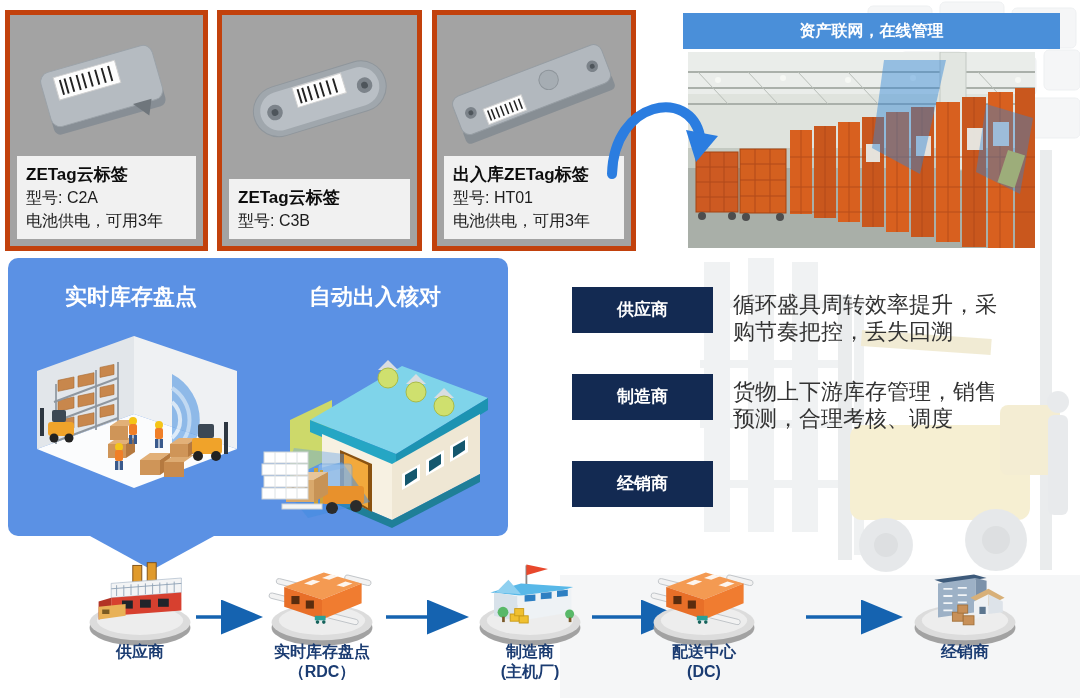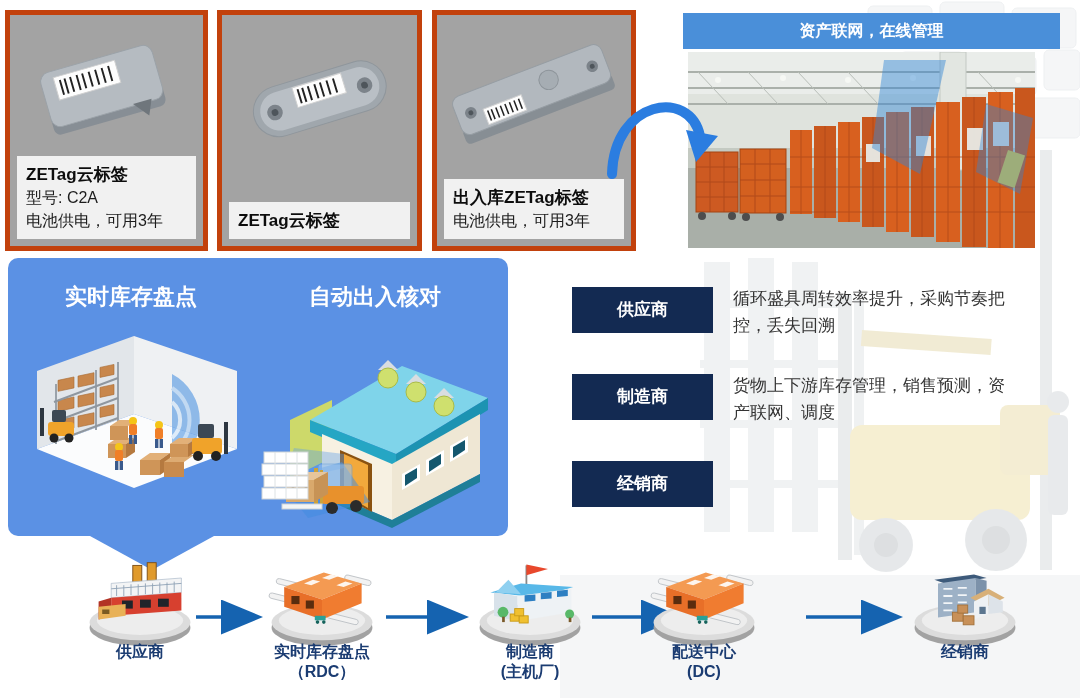--- a/index.html
+++ b/index.html
@@ -30,21 +30,21 @@
               border-top:34px solid #5b91e4;}
   .panel-title{position:absolute;top:24px;width:190px;text-align:center;color:#fff;
                font-size:22px;font-weight:bold;}
   .pt-left{left:28px;} .pt-right{left:272px;}
   .illus{position:absolute;}
 
   
   .benefit-row{position:absolute;left:572px;width:470px;height:72px;z-index:2;}
   .benefit-chip{position:absolute;left:0;top:4px;width:141px;height:46px;background:#132a52;
                 color:#fff;font-size:17px;font-weight:bold;text-align:center;line-height:46px;}
-  .benefit-desc{position:absolute;left:161px;top:2px;width:276px;font-size:17px;
+  .benefit-desc{position:absolute;left:161px;top:8px;width:276px;font-size:22px;
                 line-height:27px;color:#333;}
 
   
   .node{position:absolute;top:538px;width:140px;height:158px;text-align:center;z-index:2;}
   .node-platform{position:absolute;left:7px;top:60px;width:126px;height:54px;}
   .node-icon{position:absolute;left:10px;top:22px;width:120px;height:72px;}
   .node-label{position:absolute;left:0;top:104px;width:100%;font-size:16px;font-weight:bold;
               color:#1b3c72;line-height:20px;}
   .arrows{position:absolute;left:0;top:0;width:1080px;height:698px;z-index:1;pointer-events:none;}
 </style>
@@ -122,20 +122,21 @@
         <circle cx="148" cy="81" r="8" fill="#7c838a"></circle>
           <circle cx="148" cy="81" r="3.5" fill="#4e555b"></circle>
         <rect x="76" y="62" width="52" height="21" fill="#fdfdfd" stroke="#d0d0d0"></rect>
         <g stroke="#222" stroke-width="2">
             <path d="M81 65 v15 M86 65 v15 M92 65 v15 M99 65 v15 M105 65 v15 M112 65 v15 M119 65 v15"></path>
           </g>
       </g>
     </svg>
     <div class="card-text">
       <div class="card-title">ZETag云标签</div>
+      <div class="card-line">型号: C3B</div>
     </div>
   </div>
 
   <div class="card" style="left:432px;width:204px;">
     <svg class="card-img" viewBox="0 0 200 150">
       <g transform="rotate(-21 100 78)">
         <rect x="18" y="84" width="164" height="17" rx="5" fill="#878e94"></rect>
         <rect x="18" y="50" width="164" height="42" rx="9" fill="#b2b8be" stroke="#969da3"></rect>
         <circle cx="33" cy="71" r="6" fill="#7c838a"></circle>
           <circle cx="33" cy="71" r="2.5" fill="#4e555b"></circle>
@@ -143,20 +144,21 @@
           <circle cx="167" cy="71" r="2.5" fill="#4e555b"></circle>
         <circle cx="120" cy="68" r="10" fill="#a6adb3" stroke="#8d949a"></circle>
         <rect x="46" y="72" width="42" height="17" fill="#fdfdfd" stroke="#d0d0d0"></rect>
         <g stroke="#222" stroke-width="1.6">
             <path d="M50 75 v11 M54 75 v11 M59 75 v11 M64 75 v11 M69 75 v11 M74 75 v11 M79 75 v11 M84 75 v11"></path>
           </g>
       </g>
     </svg>
     <div class="card-text">
       <div class="card-title">出入库ZETag标签</div>
+      <div class="card-line">型号: HT01</div>
       <div class="card-line">电池供电，可用3年</div>
     </div>
   </div>
 
   <div class="banner">
     <span>资产联网，在线管理</span>
   </div>
 
   <svg class="photo" viewBox="0 0 347 196">
     <rect x="0" y="0" width="347" height="100" fill="#dfe3dd"></rect>
@@ -390,21 +392,21 @@
     </svg>
   </div>
   <div class="panel-tail"></div>
 
   <div class="benefit-row" style="top:283px;">
     <div class="benefit-chip">供应商</div>
     <div class="benefit-desc">循环盛具周转效率提升，采购节奏把控，丢失回溯</div>
   </div>
   <div class="benefit-row" style="top:370px;">
     <div class="benefit-chip">制造商</div>
-    <div class="benefit-desc">货物上下游库存管理，销售预测，资产联网、调度</div>
+    <div class="benefit-desc">货物上下游库存管理，销售预测，合理考核、调度</div>
   </div>
   <div class="benefit-row" style="top:457px;">
     <div class="benefit-chip">经销商</div>
   </div>
 
   <svg class="arrows" viewBox="0 0 1080 698">
     <defs>
       <marker id="ah" markerWidth="12" markerHeight="10" refX="10" refY="5" orient="auto">
         <polygon points="0,0 12,5 0,10" fill="#1563b0"></polygon>
       </marker>

